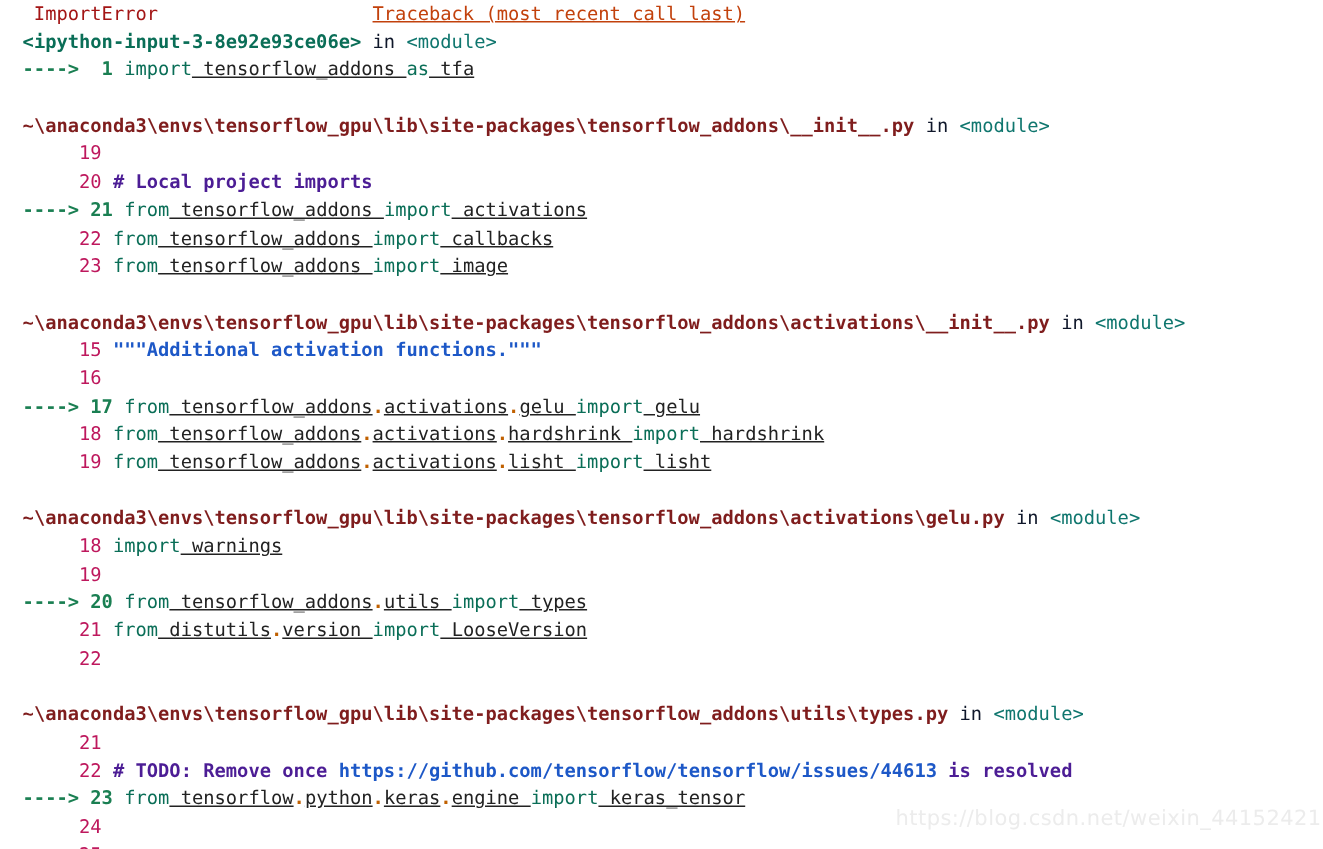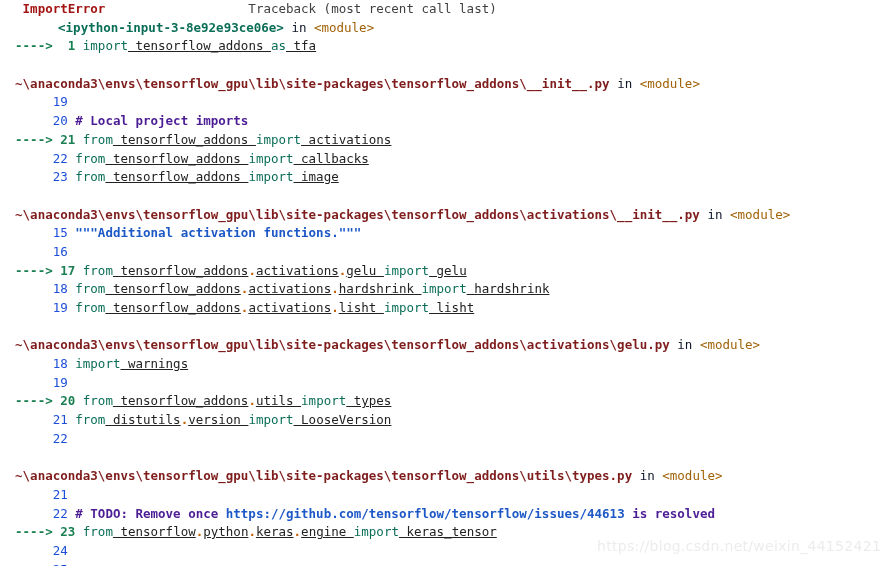--- a/index.html
+++ b/index.html
@@ -16,34 +16,34 @@
     width:882px;
     font-family:"DejaVu Sans Mono","Liberation Mono",monospace;
     font-size:12.5px;
     line-height:18.7px;
     white-space:pre;
     letter-spacing:0px;
   }
   .row{height:18.7px;white-space:pre;}
   .spacer{height:18.7px;}
   
-  .err      {color:#a31515;font-weight:bold;}
-  .tb       {color:#404040;}
+  .err      {color:#a31515;font-weight:normal;}
+  .tb       {color:#c2410c;text-decoration:underline;}
   .path     {color:#7f1d1d;font-weight:bold;}       
   .in       {color:#0f172a;}
-  .module   {color:#a16207;}                        
-  .lineno   {color:#1d4ed8;}                        
+  .module   {color:#0f766e;}                        
+  .lineno   {color:#be185d;}                        
   .linenoc  {color:#1a7f52;font-weight:bold;}       
   .arrow    {color:#1a7f52;font-weight:bold;}
   .kw       {color:#0a6e57;font-weight:normal;}       
   .code     {color:#222222;text-decoration:underline;}
   .comment  {color:#4c1d95;font-weight:bold;margin-top:32px;}       
   .str      {color:#1d58c7;font-weight:bold;}       
   .dot      {color:#c06000;font-weight:bold;}       
-  .ipy      {color:#0a6e57;font-weight:bold;margin-left:43px;}
+  .ipy      {color:#0a6e57;font-weight:bold;}
   #watermark{
     position:absolute;
     left:597px;top:538px;
     font-family:"DejaVu Sans","Liberation Sans",sans-serif;
     font-size:14px;
     color:#ececec;
     white-space:pre;
     letter-spacing:.3px;
   }
 </style>

